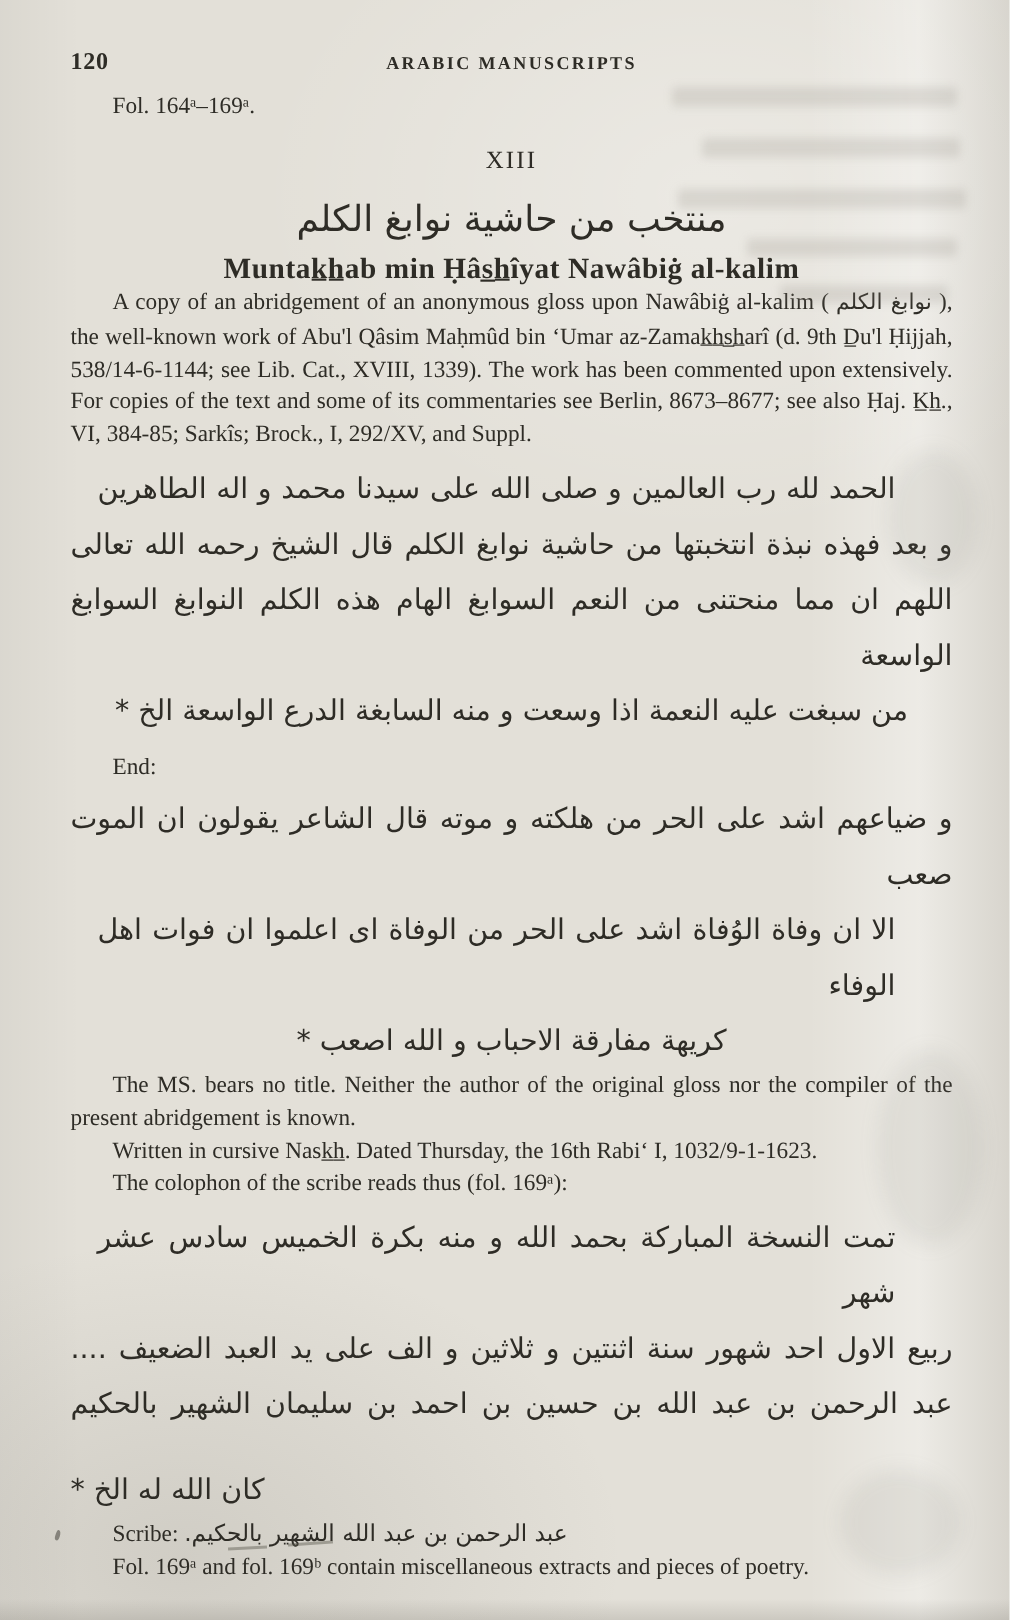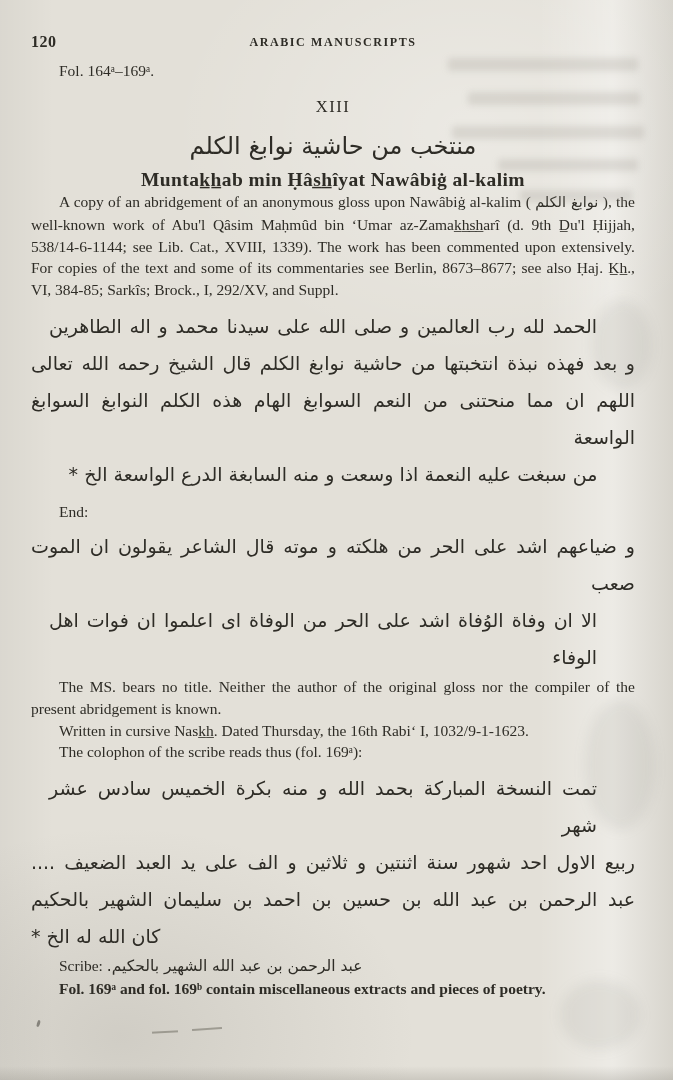--- a/index.html
+++ b/index.html
@@ -3,21 +3,21 @@
 <meta charset="utf-8">
 <style>
   html,body{margin:0;padding:0;}
   body{
     width:673px;height:1080px;overflow:hidden;
     font-family:"Liberation Serif","DejaVu Serif",serif;
     color:#2e2c26;
   }
   .page{
     position:relative;width:673px;height:1080px;box-sizing:border-box;
-    padding:33px 38px 0 31px;
+    padding:33px 38px 0 47px;
     background:
       linear-gradient(0deg, rgba(120,117,108,0.22) 0px, rgba(120,117,108,0.0) 14px),
       radial-gradient(ellipse 420px 300px at 18% 96%, rgba(110,107,98,0.16), rgba(0,0,0,0) 70%),
       linear-gradient(90deg, rgba(0,0,0,0.04) 0%, rgba(0,0,0,0) 8%, rgba(0,0,0,0) 80%, rgba(255,255,255,0.35) 91%, rgba(0,0,0,0.05) 100%),
       radial-gradient(ellipse 500px 380px at 70% 12%, rgba(255,255,255,0.30), rgba(0,0,0,0) 60%),
       #e3e0d8;
   }
   
   .ghost{position:absolute;background:rgba(138,135,124,0.20);filter:blur(3px);border-radius:3px;}
   .smudge{position:absolute;background:rgba(120,117,106,0.10);filter:blur(6px);border-radius:50%;}
@@ -32,29 +32,29 @@
   
   .ar{font-family:"DejaVu Sans",sans-serif;}
   .ar-title{margin-top:9px;text-align:center;font-size:24px;line-height:40px;direction:rtl;}
   .lat-title{margin-top:3px;text-align:center;font-weight:bold;font-size:19.5px;letter-spacing:0.4px;}
   
   p.body{margin:0;font-size:15.5px;line-height:21.8px;}
   .just{text-align:justify;}
   .indent{text-indent:28px;}
   .it{}
   .ar-inline{font-family:"DejaVu Sans",sans-serif;font-size:14.5px;}
-  .mt16{margin-top:16px;} .mt10{margin-top:10px;} .mt8{margin-top:8px;} .mt6{margin-top:6px;font-weight:bold;}
+  .mt16{margin-top:16px;} .mt10{margin-top:10px;} .mt8{margin-top:8px;} .mt6{margin-top:6px;}
   .label{margin:10px 0 0 28px;font-size:15.5px;}
   
   .ar-block{margin-top:7px;}
   .ar-line{direction:rtl;font-family:"DejaVu Sans",sans-serif;font-size:19px;line-height:37px;}
   .ar-line.full{text-align:justify;text-align-last:justify;}
   .ar-line.first{padding-right:38px;margin-left:18px;}
   .ar-line.center{text-align:center;}
-  .ar-line.flushleft{text-align:left;}
+  .ar-line.flushleft{text-align:left;margin-top:20px;}
   .scribe{margin-top:8px;}
   .scribe .ar-inline{font-size:15.5px;}
 </style>
 </head>
 <body>
 
 <div class="page">
 
   <div class="ghost" style="left:448px;top:58px;width:190px;height:13px;"></div>
   <div class="ghost" style="left:468px;top:92px;width:172px;height:13px;"></div>
@@ -86,20 +86,21 @@
     <div class="ar-line full first">الحمد لله رب العالمين و صلى الله على سيدنا محمد و اله الطاهرين</div>
     <div class="ar-line full">و بعد فهذه نبذة انتخبتها من حاشية نوابغ الكلم قال الشيخ رحمه الله تعالى</div>
     <div class="ar-line full">اللهم ان مما منحتنى من النعم السوابغ الهام هذه الكلم النوابغ السوابغ الواسعة</div>
     <div class="ar-line center">من سبغت عليه النعمة اذا وسعت و منه السابغة الدرع الواسعة الخ *</div>
   </div>
 
   <div class="label mt8">End:</div>
   <div class="ar-block">
     <div class="ar-line full">و ضياعهم اشد على الحر من هلكته و موته قال الشاعر يقولون ان الموت صعب</div>
     <div class="ar-line full first">الا ان وفاة الوُفاة اشد على الحر من الوفاة اى اعلموا ان فوات اهل الوفاء</div>
+    <div class="ar-line center">كريهة مفارقة الاحباب و الله اصعب *</div>
   </div>
 
   <p class="body just indent mt10">The MS. bears no title.  Neither the author of the original gloss nor the compiler of the present abridgement is known.</p>
   <p class="body just indent">Written in cursive Nask̲h̲.  Dated Thursday, the 16th Rabiʻ I, 1032/9-1-1623.</p>
   <p class="body just indent">The colophon of the scribe reads thus (fol. 169ᵃ):</p>
 
   <div class="ar-block">
     <div class="ar-line full first">تمت النسخة المباركة بحمد الله و منه بكرة الخميس سادس عشر شهر</div>
     <div class="ar-line full">ربيع الاول احد شهور سنة اثنتين و ثلاثين و الف على يد العبد الضعيف ....</div>
     <div class="ar-line full">عبد الرحمن بن عبد الله بن حسين بن احمد بن سليمان الشهير بالحكيم</div>

